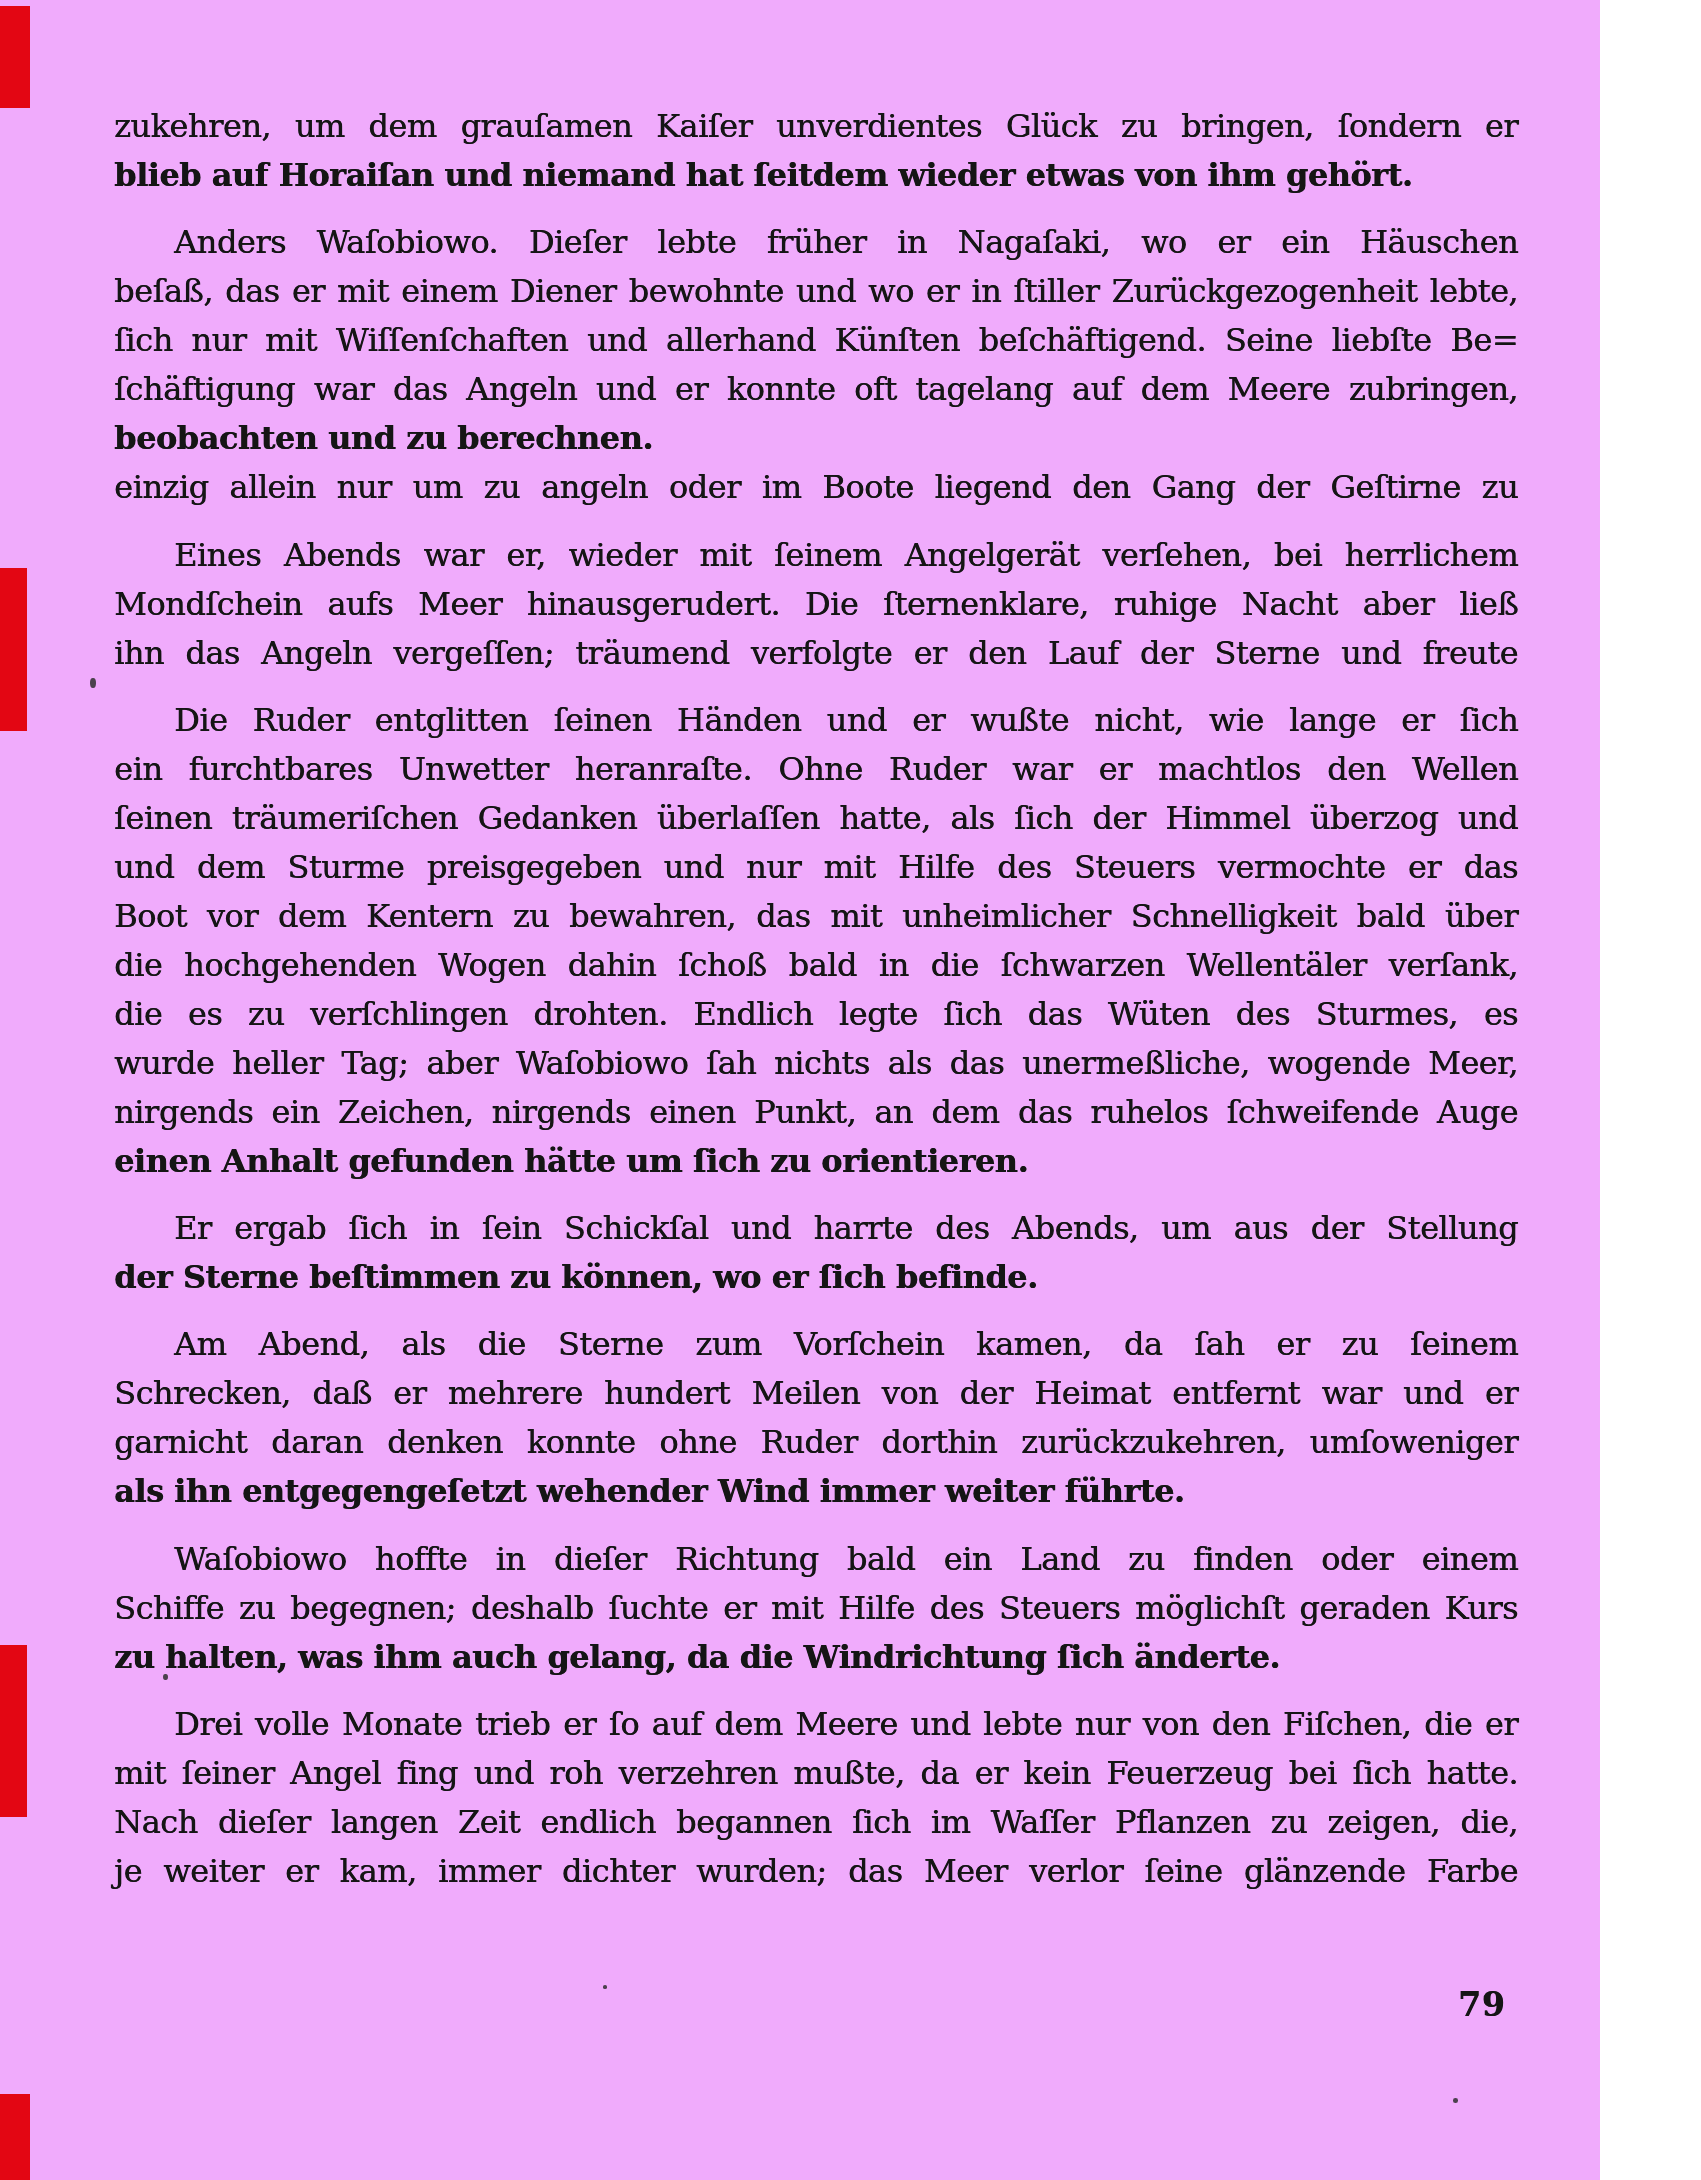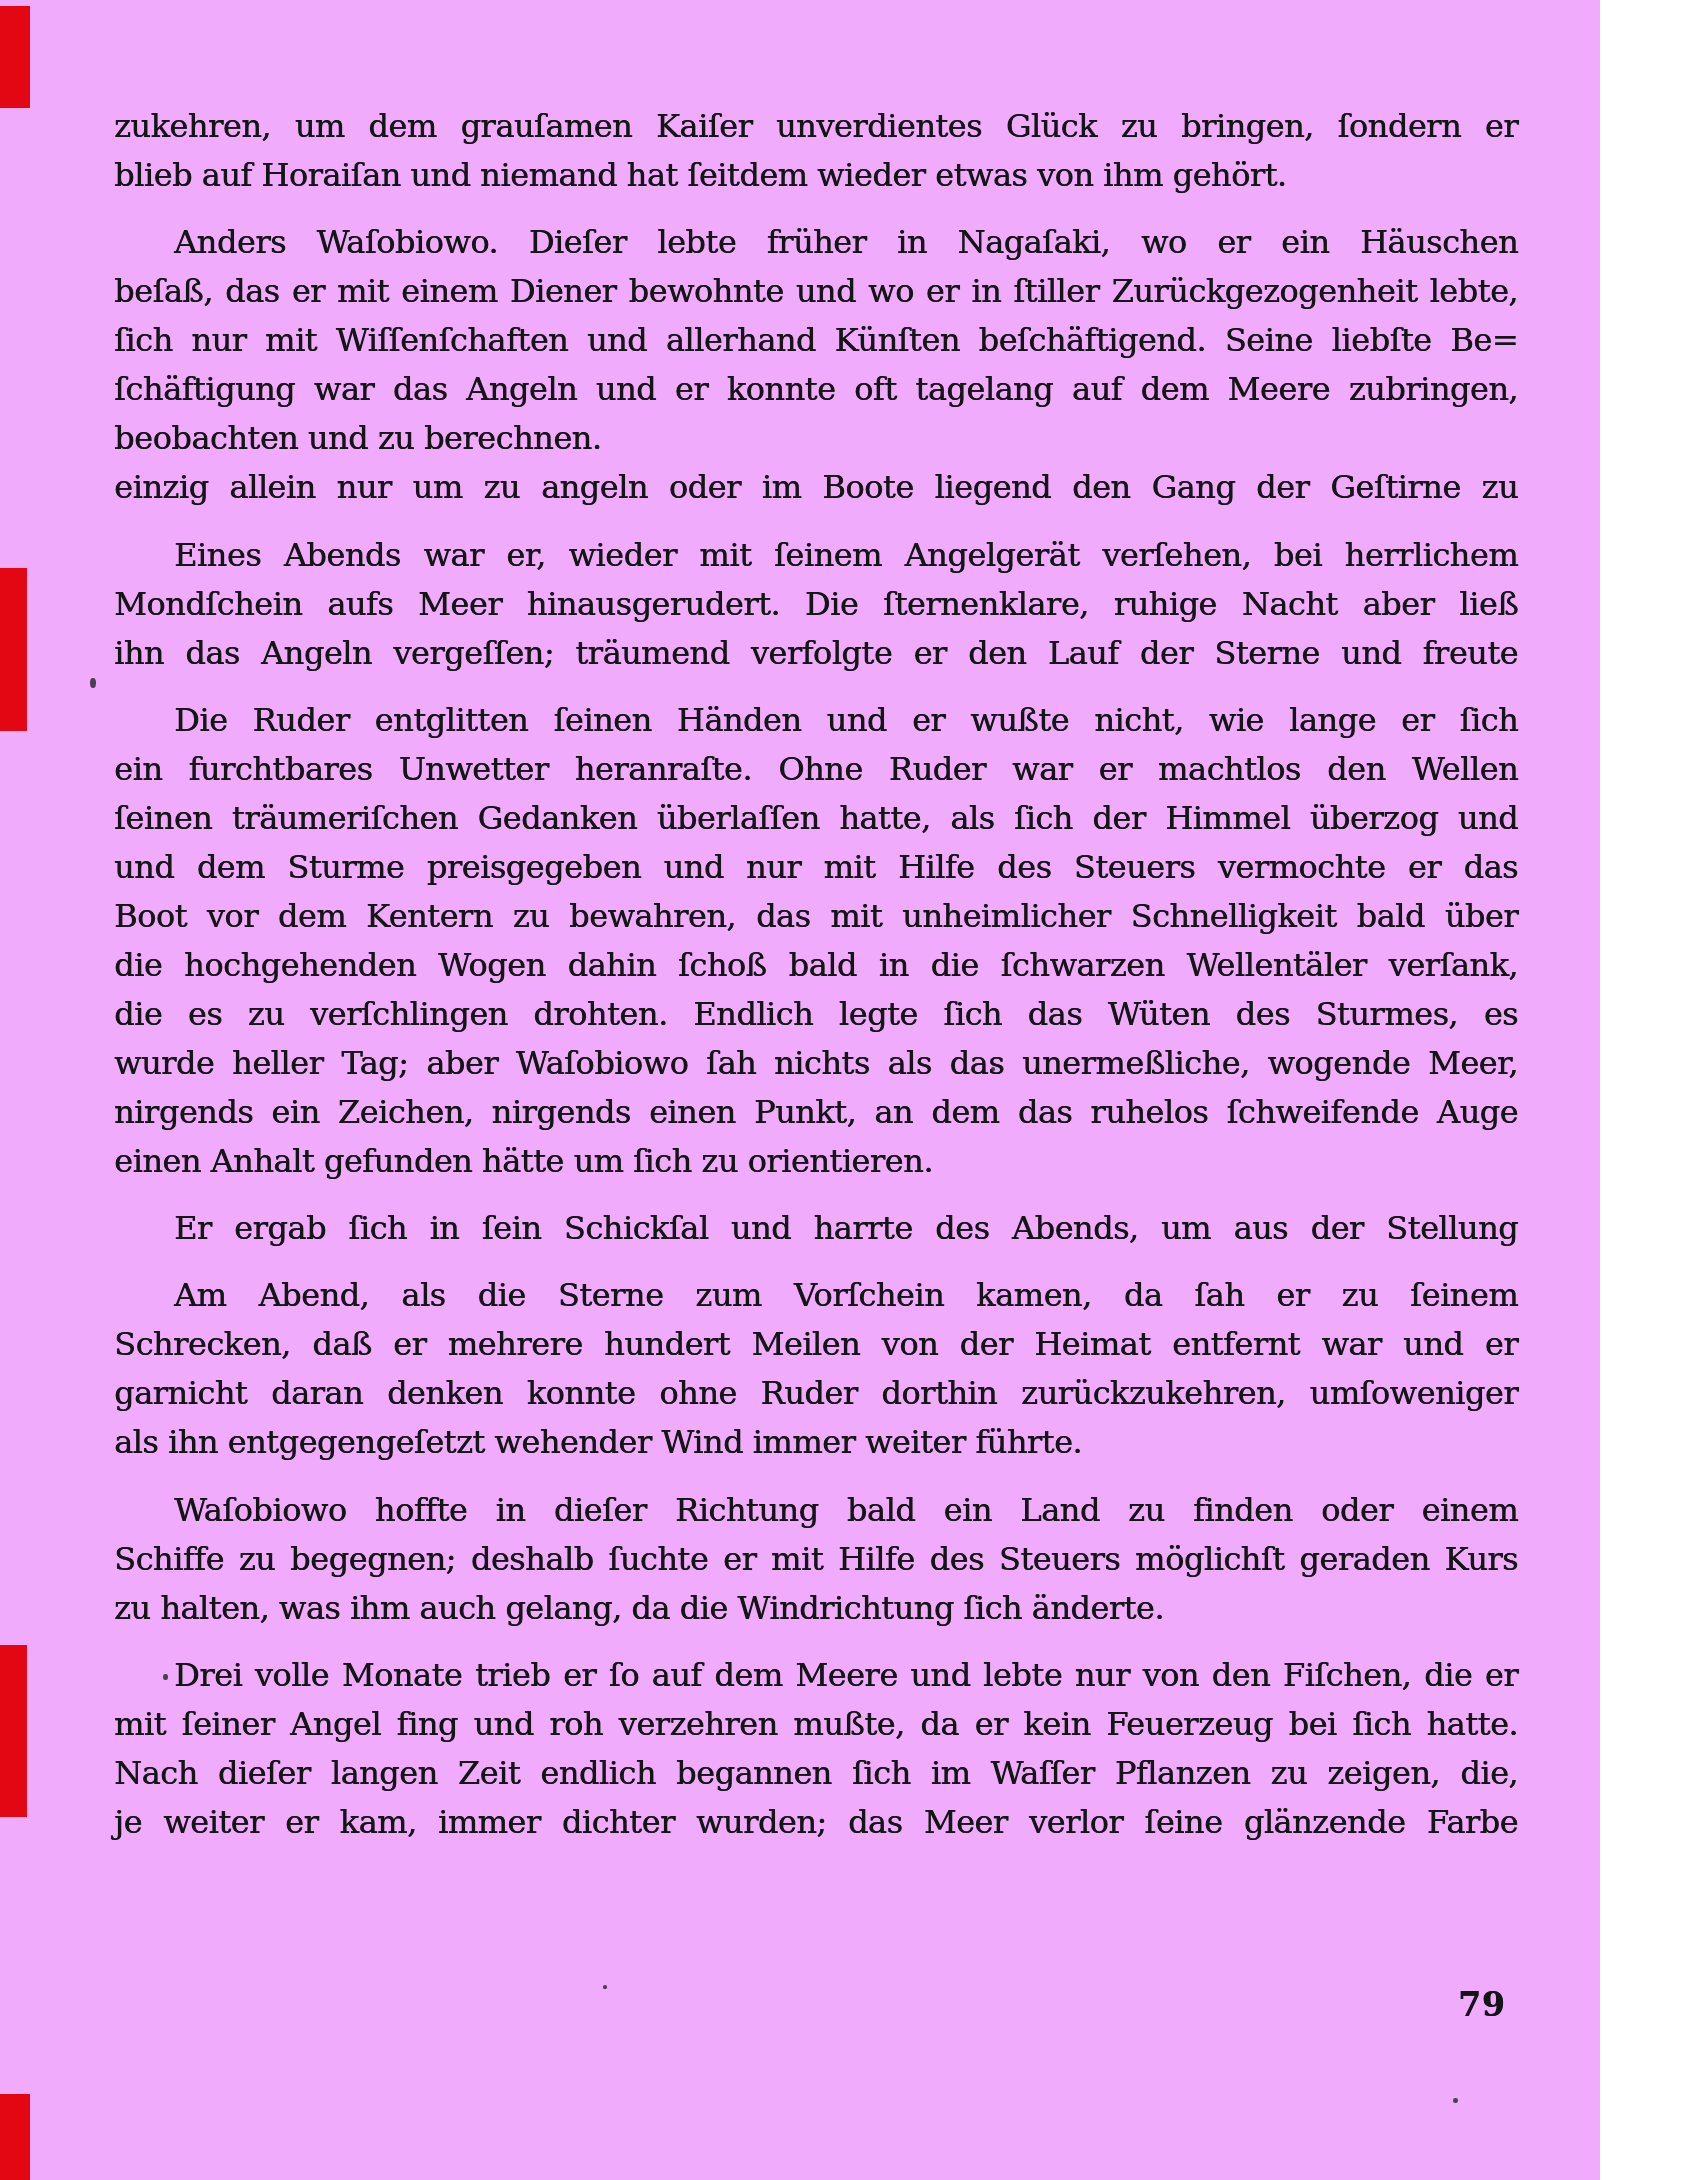--- a/index.html
+++ b/index.html
@@ -29,20 +29,21 @@
   .para { margin: 0 0 18.3px 0; }
   .para:last-child { margin-bottom: 1px; }
   .line {
     display: block;
     white-space: normal;
     text-align: justify;
     text-align-last: justify;
   }
   .line.endline {          
     text-align-last: left;
+    font-weight: bold;
   }
   .para.indent .line.first { text-indent: 60px; }
   .page-number {
     position: absolute;
     top: 1985px;
     left: 1458px;
     font-size: 33px;
     font-weight: bold;
     letter-spacing: 0.9px;
     text-shadow: 0.5px 0 0 #1a1a1a;
@@ -87,20 +88,21 @@
         <div class="line">und dem Sturme preisgegeben und nur mit Hilfe des Steuers vermochte er das</div>
         <div class="line">Boot vor dem Kentern zu bewahren, das mit unheimlicher Schnelligkeit bald über</div>
         <div class="line">die hochgehenden Wogen dahin ſchoß bald in die ſchwarzen Wellentäler verſank,</div>
         <div class="line">die es zu verſchlingen drohten.  Endlich legte ſich das Wüten des Sturmes, es</div>
         <div class="line">wurde heller Tag; aber Waſobiowo ſah nichts als das unermeßliche, wogende Meer,</div>
         <div class="line">nirgends ein Zeichen, nirgends einen Punkt, an dem das ruhelos ſchweifende Auge</div>
         <div class="line endline">einen Anhalt gefunden hätte um ſich zu orientieren.</div>
       </div>
       <div class="para indent">
         <div class="line first">Er ergab ſich in ſein Schickſal und harrte des Abends, um aus der Stellung</div>
+        <div class="line endline">der Sterne beſtimmen zu können, wo er ſich befinde.</div>
       </div>
       <div class="para indent">
         <div class="line first">Am Abend, als die Sterne zum Vorſchein kamen, da ſah er zu ſeinem</div>
         <div class="line">Schrecken, daß er mehrere hundert Meilen von der Heimat entfernt war und er</div>
         <div class="line">garnicht daran denken konnte ohne Ruder dorthin zurückzukehren, umſoweniger</div>
         <div class="line endline">als ihn entgegengeſetzt wehender Wind immer weiter führte.</div>
       </div>
       <div class="para indent">
         <div class="line first">Waſobiowo hoffte in dieſer Richtung bald ein Land zu finden oder einem</div>
         <div class="line">Schiffe zu begegnen; deshalb ſuchte er mit Hilfe des Steuers möglichſt geraden Kurs</div>

